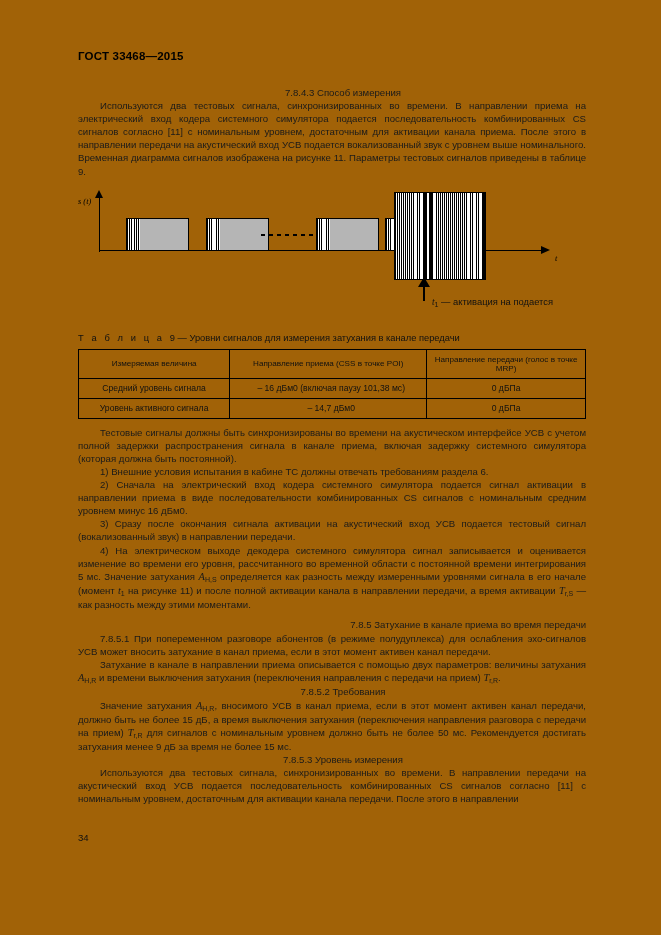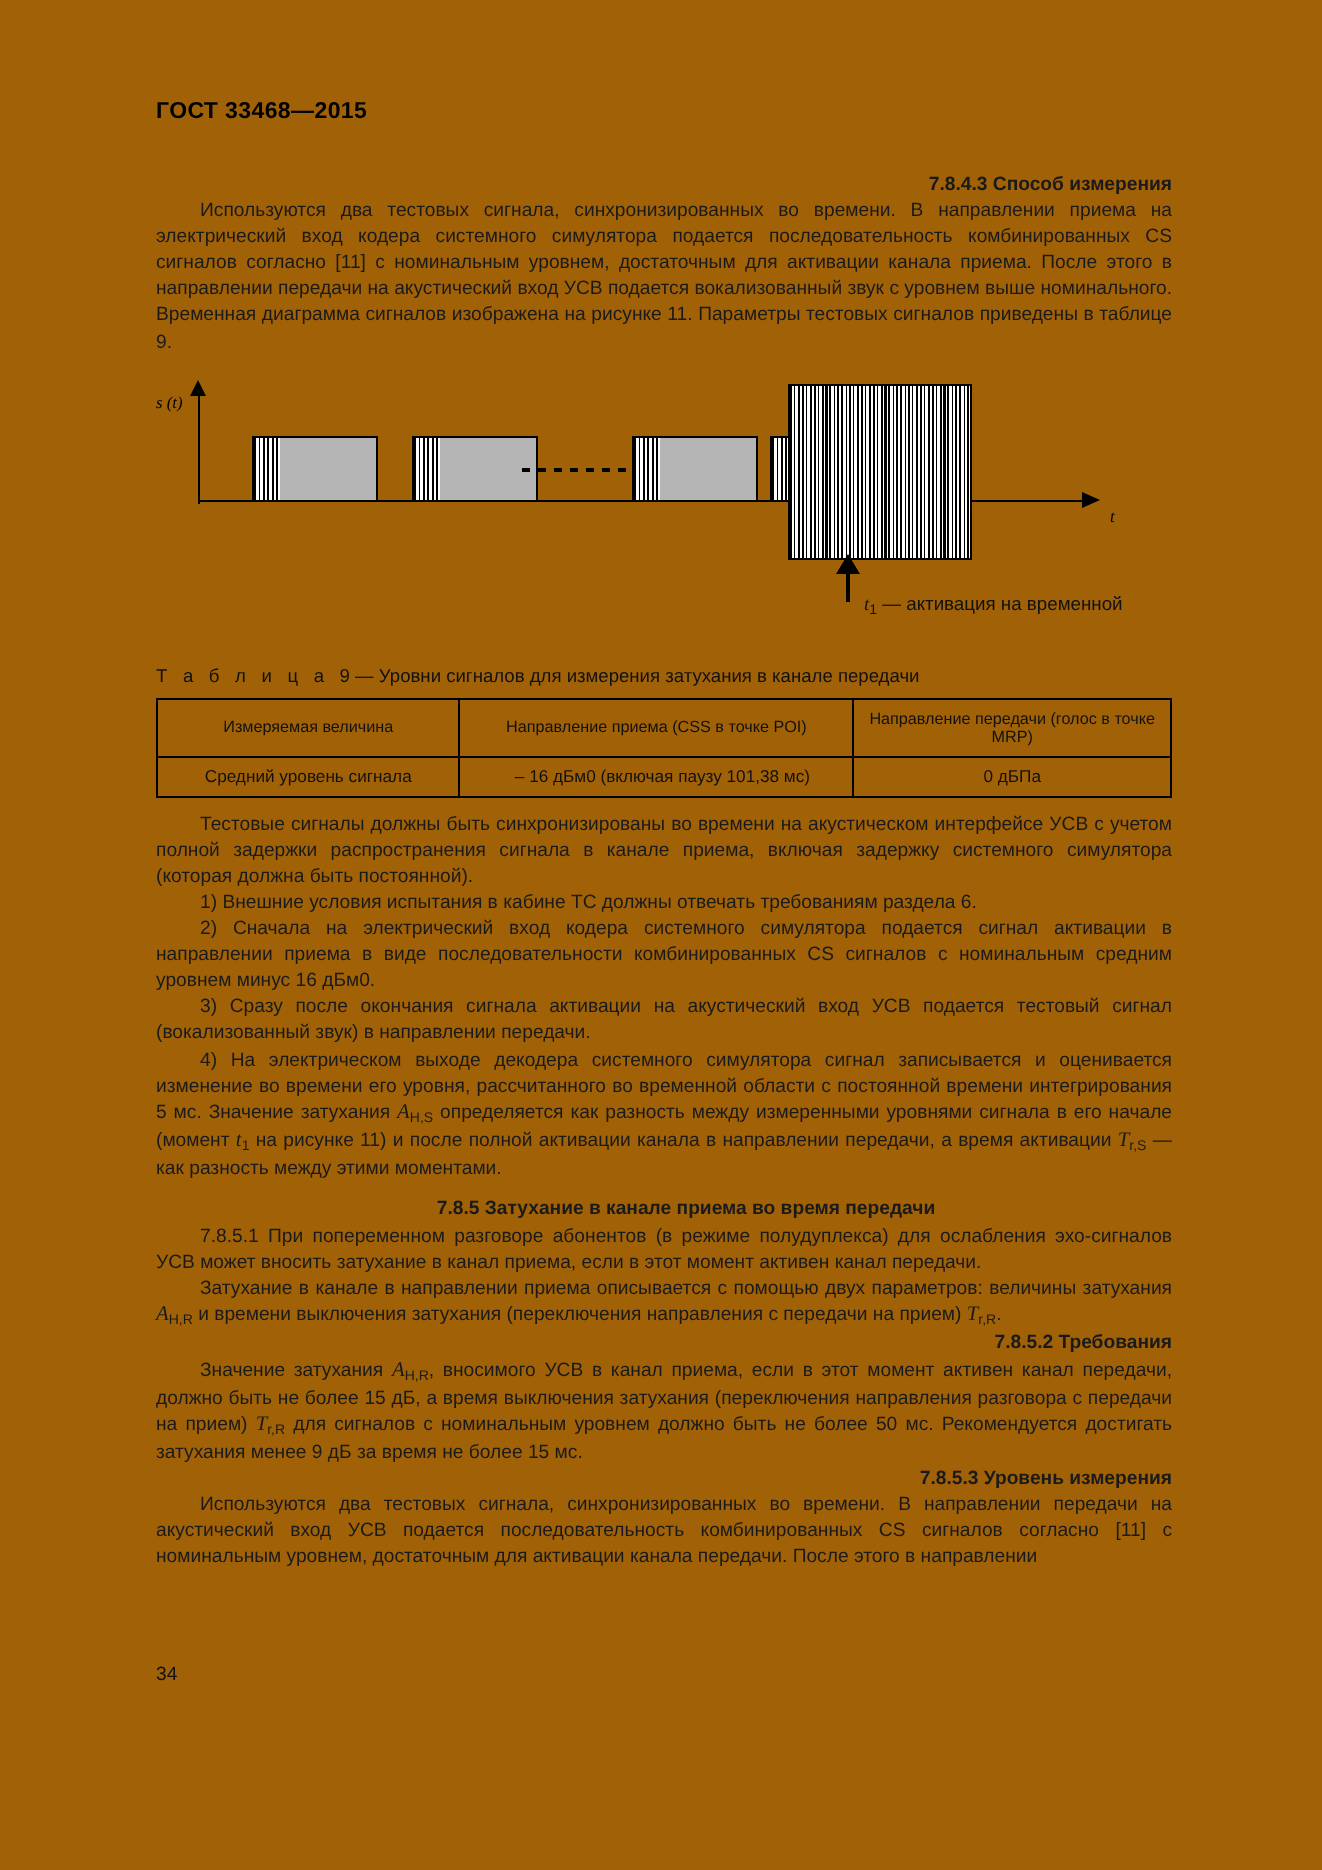--- a/index.html
+++ b/index.html
@@ -37,27 +37,27 @@
   }
   p {
     margin: 0;
     font-size: 9.6px;
     line-height: 13.1px;
     text-align: justify;
     color: #1a1a1a;
   }
   p.indent { text-indent: 22px; }
   p.heading {
-    font-weight: bold;
+    font-weight: normal;
     text-indent: 22px;
     margin-top: 4px;
     margin-bottom: 1px;
-    text-align: center;
-  }
-  p.subhead { text-indent: 22px; text-align: right; font-weight: bold; }
+    text-align: right;
+  }
+  p.subhead { text-indent: 22px; text-align: center; }
   .gap-s { height: 3px; }
   .gap-m { height: 7px; }
   sub {
     font-size: 7px;
     vertical-align: baseline;
     position: relative;
     top: 2px;
   }
   em.var {
     font-style: italic;
@@ -282,40 +282,45 @@
       </div>
       <div class="burst" style="left:307px; width:63px;">
         <div class="noise"></div>
       </div>
 
       <div class="dense-block"></div>
 
       <div class="t1-arrow"></div>
       <div class="t1-arrow-head"></div>
 
-      <div class="t1-note"><span class="vsym">t</span><sub>1</sub><span> — активация на временной</span></div>
+      <div class="t1-note"><span class="vsym">t</span><sub>1</sub><span> — активация на подается</span></div>
     </div>
 
 
     <div class="table-title"><span class="spaced">Т а б л и ц а</span>&nbsp;&nbsp;<span>9</span>&nbsp;<span>— Уровни сигналов для измерения затухания в канале передачи</span></div>
 
     <table class="levels">
       <thead>
         <tr>
           <th>Измеряемая величина</th>
           <th>Направление приема (CSS в точке POI)</th>
           <th>Направление передачи (голос в точке MRP)</th>
         </tr>
       </thead>
       <tbody>
         <tr>
           <td class="c1">Средний уровень сигнала</td>
           <td class="c2">– 16 дБм0 (включая паузу 101,38 мс)</td>
           <td class="c3">0 дБПа</td>
         </tr>
+        <tr>
+          <td class="c1">Уровень активного сигнала</td>
+          <td class="c2">– 14,7 дБм0</td>
+          <td class="c3">0 дБПа</td>
+        </tr>
       </tbody>
     </table>
 
     <div class="gap-m"></div>
 
     <p class="indent">Тестовые сигналы должны быть синхронизированы во времени на акустическом интерфейсе УСВ с учетом полной задержки распространения сигнала в канале приема, включая задержку системного симулятора (которая должна быть постоянной).</p>
 
     <p class="indent">1) Внешние условия испытания в кабине ТС должны отвечать требованиям раздела 6.</p>
 
     <p class="indent">2) Сначала на электрический вход кодера системного симулятора подается сигнал активации в направлении приема в виде последовательности комбинированных CS сигналов с номинальным средним уровнем минус 16 дБм0.</p>

